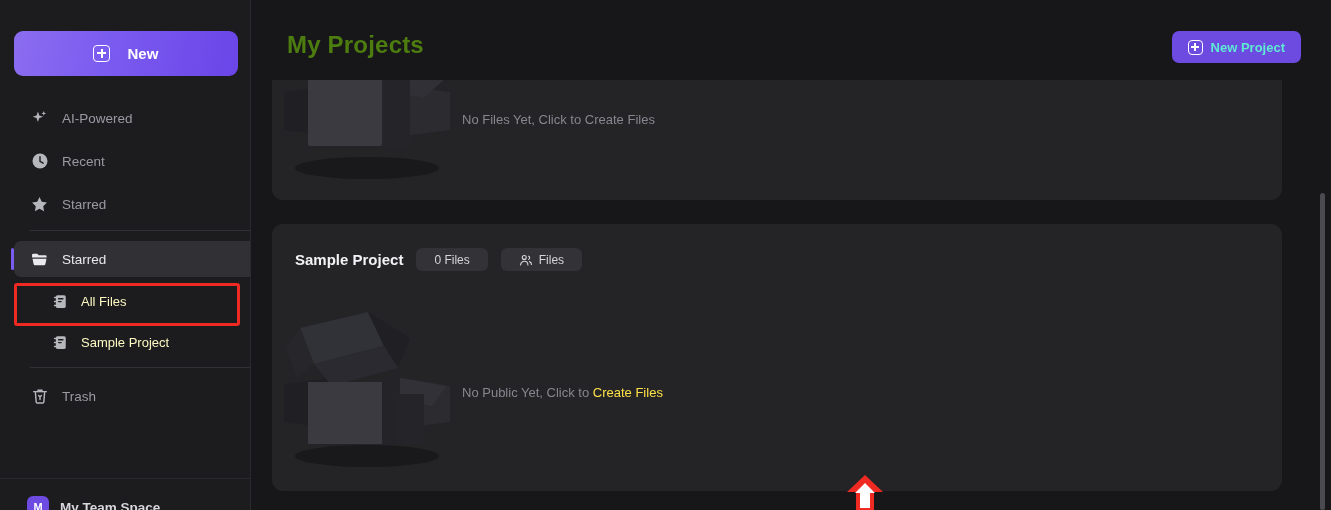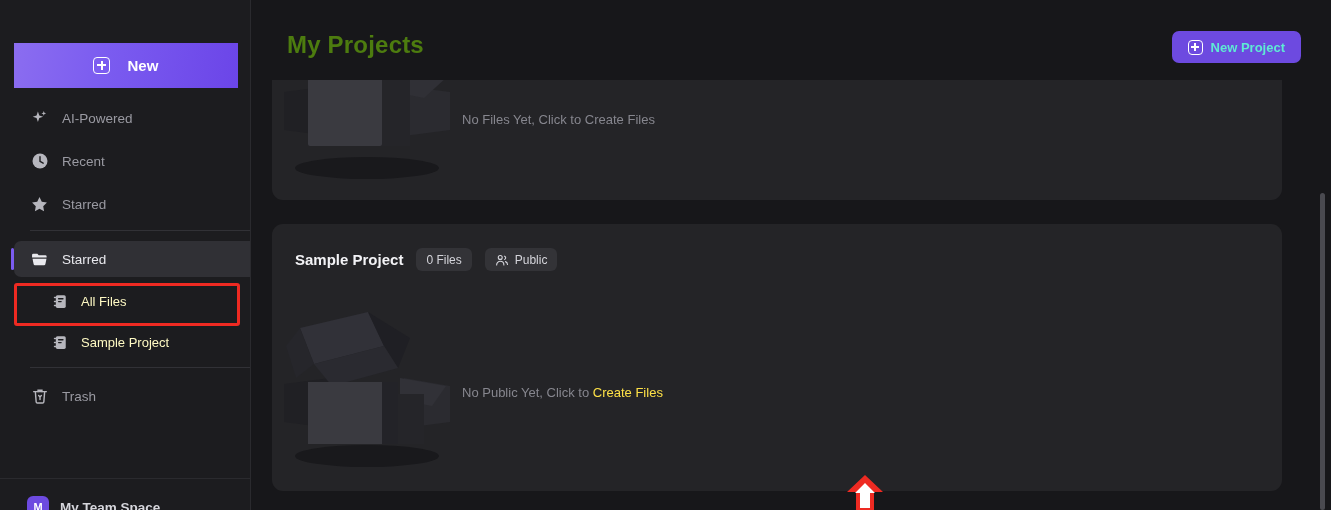--- a/index.html
+++ b/index.html
@@ -28,24 +28,24 @@
     height: 510px;
     background: #1c1c1f;
     border-right: 1px solid #2a2a2e;
     flex: 0 0 251px;
     overflow: hidden;
   }
 
   .new-btn {
     position: absolute;
     left: 14px;
-    top: 43px;
+    top: 31px;
     width: 224px;
     height: 45px;
-    border-radius: 0;
+    border-radius: 9px;
     background: linear-gradient(100deg, #8b6df0 0%, #7b5cf0 40%, #6b45e8 100%);
     display: flex;
     align-items: center;
     justify-content: center;
     gap: 17px;
     cursor: pointer;
     border: none;
   }
   .new-btn .label {
     color: #ffffff;
@@ -248,21 +248,21 @@
     gap: 13px;
   }
   .card-title {
     color: #f3f3f6;
     font-size: 15px;
     font-weight: 700;
     white-space: nowrap;
   }
   .badge {
     height: 23px;
-    padding: 0 10px;
+    padding: 0 18px;
     border-radius: 6px;
     background: #333337;
     display: flex;
     align-items: center;
     gap: 6px;
     color: #d4d4da;
     font-size: 12px;
     white-space: nowrap;
     cursor: pointer;
   }
@@ -467,21 +467,21 @@
           </span>
           <span class="badge">
             <span class="ico">
               <svg width="14" height="14" viewBox="0 0 24 24" fill="none" stroke="currentColor" stroke-width="1.9" stroke-linecap="round">
                 <circle cx="9" cy="7.6" r="3.4"></circle>
                 <path d="M2.8 20.4c0-3.6 2.8-6.2 6.2-6.2s6.2 2.6 6.2 6.2"></path>
                 <path d="M16.4 5.4a3 3 0 0 1 0 5.6"></path>
                 <path d="M18 14.8c2 .8 3.4 2.6 3.4 4.8"></path>
               </svg>
             </span>
-            <span>Public</span>
+            <span>Files</span>
           </span>
         </div>
 
         <div class="empty-wrap">
           <svg class="box-ill" width="190" height="165" viewBox="0 0 190 165">
             <ellipse cx="95" cy="150" rx="72" ry="11" fill="#19191c"></ellipse>
             <polygon points="12,78 58,72 58,122 12,116" fill="#202024"></polygon>
             <polygon points="132,72 178,80 178,116 132,122" fill="#2b2b30"></polygon>
             <polygon points="28,22 96,6 112,40 42,58" fill="#313138"></polygon>
             <polygon points="28,22 42,58 24,72 14,40" fill="#26262b"></polygon>

